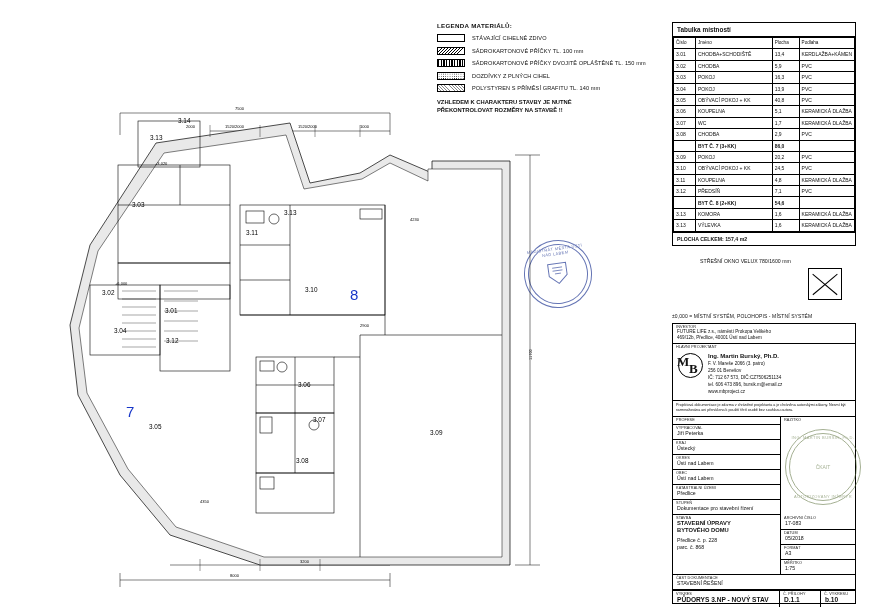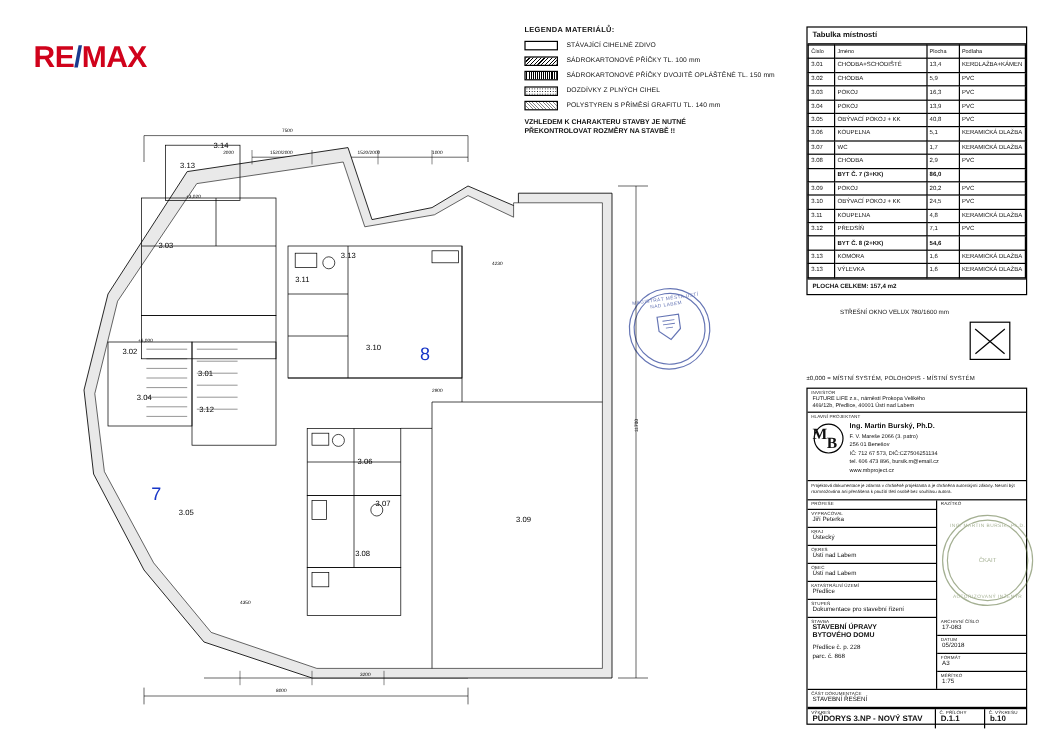--- a/index.html
+++ b/index.html
@@ -88,23 +88,20 @@
   .roomnum{font-size:6.4px;fill:#000;font-family:"Liberation Sans",sans-serif;}
   .bignum{font-size:15px;fill:#1736c8;font-family:"Liberation Sans",sans-serif;}
   .dim{font-size:4px;fill:#000;font-family:"Liberation Sans",sans-serif;}
   .walls{fill:#e9e9e9;stroke:#000;stroke-width:.7;}
 </style>
 </head>
 <body>
 
 <div class="page">
 
-  <div class="logo">
-    <span>RE</span><span class="slash">/</span><span>MAX</span>
-  </div>
 
   <div class="legend">
     <div class="legend-title">LEGENDA MATERIÁLŮ:</div>
     <div class="legend-row">
       <span class="swatch"></span>
       <span class="legend-label">STÁVAJÍCÍ CIHELNÉ ZDIVO</span>
     </div>
     <div class="legend-row">
       <span class="swatch sw-hatch"></span>
       <span class="legend-label">SÁDROKARTONOVÉ PŘÍČKY TL. 100 mm</span>

